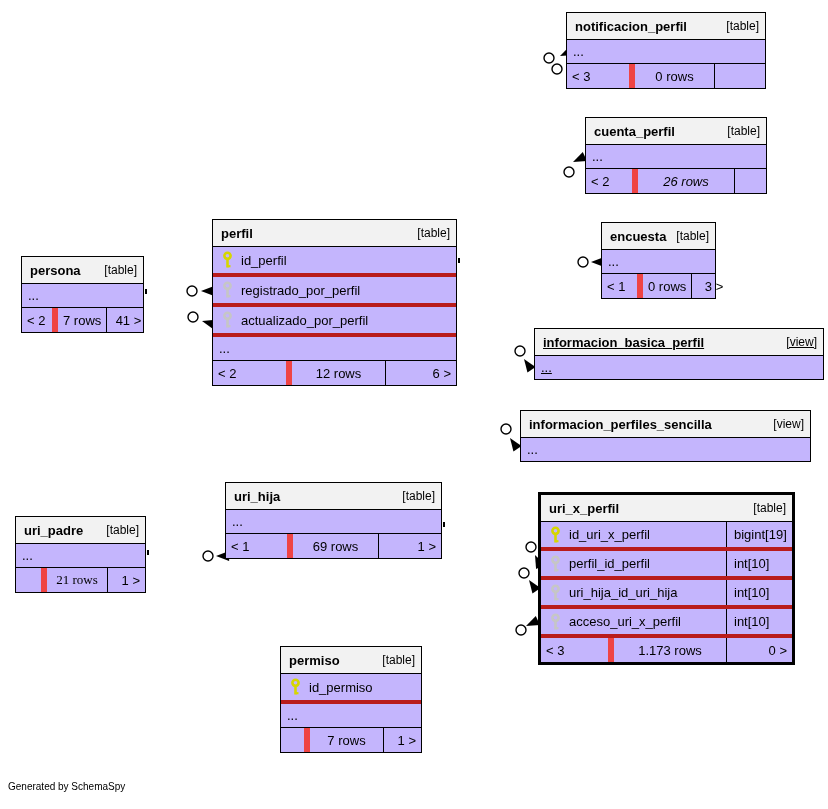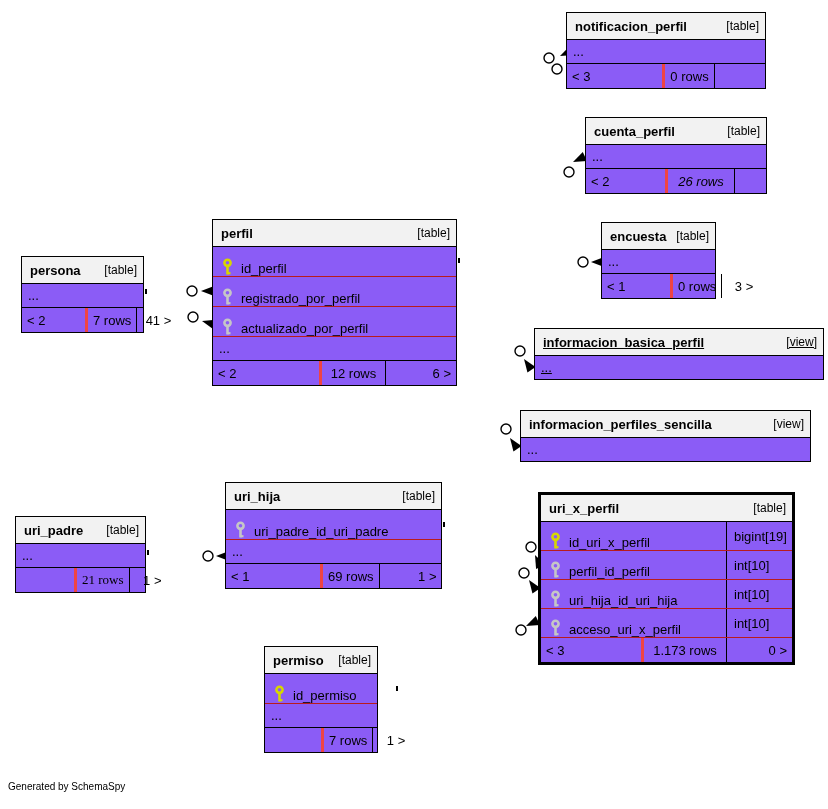--- a/index.html
+++ b/index.html
@@ -11,43 +11,43 @@
   #canvas {
     position: relative;
     width: 828px;
     height: 809px;
     background: #ffffff;
     overflow: hidden;
   }
   .tbl {
     position: absolute;
     box-sizing: border-box;
-    background: #8b5cf6;
+    background: #c4b5fd;
     border: 1px solid #000000;
     font-size: 13px;
     color: #000000;
   }
   .tbl.emph { border-width: 3px; }
   .tbl-header {
     display: flex;
     justify-content: space-between;
     align-items: center;
     height: 27px;
     background: #f2f2f2;
     border-bottom: 1px solid #000000;
     padding: 0 6px 0 8px;
     box-sizing: border-box;
   }
   .tbl-title { font-weight: bold; white-space: nowrap; }
   .tbl-tag { font-weight: normal; font-size: 12px; margin-left: 8px; white-space: nowrap; }
   .col-row {
     display: flex;
-    align-items: flex-end;
+    align-items: center;
     height: 30px;
-    border-bottom: 1px solid #b91c1c;
+    border-bottom: 4px solid #b91c1c;
     box-sizing: border-box;
   }
   .emph .col-row { height: 29px; }
   .key-icon { margin: 0 7px 0 8px; flex: 0 0 auto; }
   .col-name { white-space: nowrap; }
   .col-type {
     margin-left: auto;
     border-left: 1px solid #000000;
     height: 100%;
     display: flex;
@@ -71,21 +71,21 @@
     height: 24px;
     box-sizing: border-box;
   }
   .footer-cell {
     display: flex;
     align-items: center;
     box-sizing: border-box;
     padding: 0 5px;
     white-space: nowrap;
   }
-  .footer-cell.mid { flex: 1 1 auto; justify-content: center; border-left: 3px solid #ef4444; margin-left: 33px; }
+  .footer-cell.mid { flex: 1 1 auto; justify-content: center; border-left: 6px solid #ef4444; }
   .footer-cell.right { justify-content: flex-end; border-left: 1px solid #000000; }
   #glyphs {
     position: absolute;
     left: 0; top: 0;
     pointer-events: none;
   }
   #note {
     position: absolute;
     left: 8px;
     top: 781px;
@@ -224,28 +224,20 @@
         <span class="tbl-title">informacion_perfiles_sencilla</span>
         <span class="tbl-tag">[view]</span>
       </div>
       <div class="ellipsis-row">...</div>
     </div>
     <div class="tbl" style="left: 225px; top: 482px; width: 217px;">
       <div class="tbl-header">
         <span class="tbl-title">uri_hija</span>
         <span class="tbl-tag">[table]</span>
       </div>
-      <div class="col-row">
-        <svg width="13" height="18" viewBox="0 0 13 18" class="key-icon">
-          <circle cx="6.5" cy="4.8" r="3.1" fill="none" stroke="#c6c6c6" stroke-width="2.6"></circle>
-          <line x1="6.5" y1="8" x2="6.5" y2="16.5" stroke="#c6c6c6" stroke-width="2.6"></line>
-          <line x1="6.5" y1="15.2" x2="9.5" y2="15.2" stroke="#c6c6c6" stroke-width="2.2"></line>
-        </svg>
-        <span class="col-name">uri_padre_id_uri_padre</span>
-      </div>
       <div class="ellipsis-row bordered">...</div>
       <div class="footer-row">
         <div class="footer-cell left" style="width: 61px; flex-shrink: 0;">&lt; 1</div>
         <div class="footer-cell mid" style="flex: 1 1 auto;">69 rows</div>
         <div class="footer-cell right" style="width: 63px; flex-shrink: 0;">1 &gt;</div>
       </div>
     </div>
     <div class="tbl" style="left: 15px; top: 516px; width: 131px;">
       <div class="tbl-header">
         <span class="tbl-title">uri_padre</span>
@@ -298,21 +290,21 @@
         </svg>
         <span class="col-name">acceso_uri_x_perfil</span>
         <span class="col-type">int[10]</span>
       </div>
       <div class="footer-row">
         <div class="footer-cell left" style="width: 67px; flex-shrink: 0;">&lt; 3</div>
         <div class="footer-cell mid" style="flex: 1 1 auto;">1.173 rows</div>
         <div class="footer-cell right" style="width: 66px; flex-shrink: 0;">0 &gt;</div>
       </div>
     </div>
-    <div class="tbl" style="left: 264px; top: 646px; width: 114px;">
+    <div class="tbl" style="left: 280px; top: 646px; width: 142px;">
       <div class="tbl-header">
         <span class="tbl-title">permiso</span>
         <span class="tbl-tag">[table]</span>
       </div>
       <div class="col-row">
         <svg width="13" height="18" viewBox="0 0 13 18" class="key-icon">
           <circle cx="6.5" cy="4.8" r="3.1" fill="none" stroke="#d6d600" stroke-width="2.6"></circle>
           <line x1="6.5" y1="8" x2="6.5" y2="16.5" stroke="#d6d600" stroke-width="2.6"></line>
           <line x1="6.5" y1="15.2" x2="9.5" y2="15.2" stroke="#d6d600" stroke-width="2.2"></line>
         </svg>

